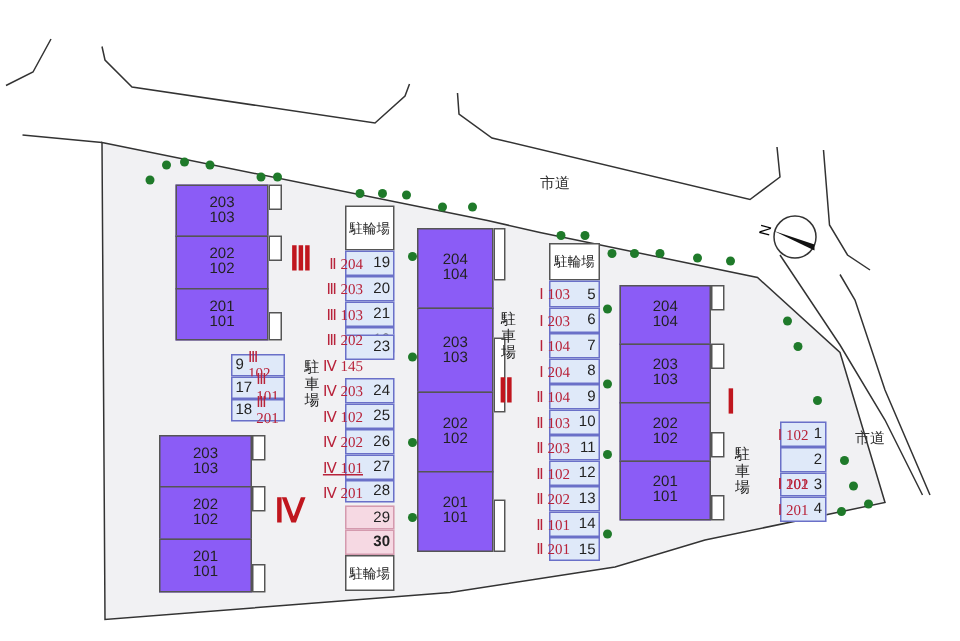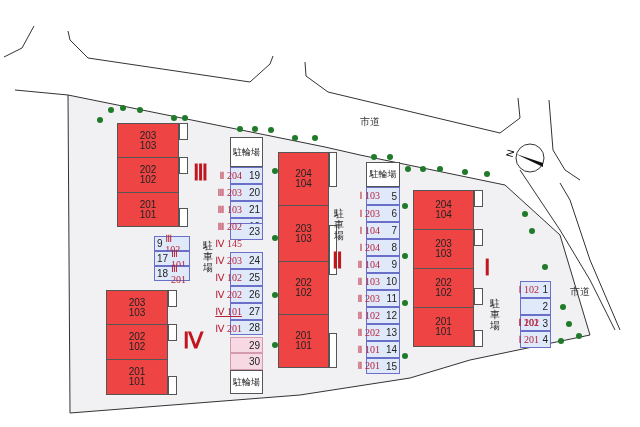--- a/index.html
+++ b/index.html
@@ -1,20 +1,20 @@
 <!DOCTYPE html>
 <html><head>
 <meta charset="utf-8">
 <style>
   html, body { margin:0; padding:0; background:#ffffff; }
   body { width:640px; height:427px; position:relative; overflow:hidden; font-family:"Liberation Sans", sans-serif; }
   svg.map { position:absolute; left:0; top:0; }
   .abs { position:absolute; }
   .label-road { font-size:10px; color:#333; }
-  .bldg-unit { position:absolute; background:#ef4444; border:1px solid #555; box-sizing:border-box; display:flex; align-items:center; justify-content:center; text-align:center; font-size:10px; line-height:10px; color:#222; }
+  .bldg-unit { position:absolute; background:#8b5cf6; border:1px solid #555; box-sizing:border-box; display:flex; align-items:center; justify-content:center; text-align:center; font-size:10px; line-height:10px; color:#222; }
   .bldg-unit span { display:block; }
   .balc { position:absolute; background:#fff; border:1px solid #555; box-sizing:border-box; }
   .slot { position:absolute; box-sizing:border-box; border:1px solid #6a70c8; background:#dfe9f9; font-size:10px; color:#222; display:flex; align-items:center; justify-content:flex-end; padding-right:2px; }
   .slot.pink { background:#f6d9e3; border-color:#d49aae; }
   .assign { position:absolute; font-size:10px; color:#b8233a; font-family:"Liberation Serif", serif; white-space:nowrap; text-align:right; }
   .bike { position:absolute; background:#fff; border:1px solid #555; box-sizing:border-box; font-size:9px; display:flex; align-items:center; justify-content:center; color:#222; }
   .vert { position:absolute; font-size:10px; color:#222; width:10px; line-height:11px; text-align:center; }
   .roman { position:absolute; font-family:"Liberation Serif", serif; font-weight:bold; color:#c0161e; font-size:22px; }
 </style>
 </head>
@@ -182,21 +182,21 @@
   <div class="slot" style="left:230px;top:184px;width:33px;height:17px;">20</div>
   <div class="slot" style="left:230px;top:201px;width:33px;height:17px;">21</div>
   <div class="slot" style="left:230px;top:218px;width:33px;height:17px;">19</div>
   <div class="slot" style="left:230px;top:223px;width:33px;height:17px;">23</div>
   <div class="slot" style="left:230px;top:252px;width:33px;height:17px;">24</div>
   <div class="slot" style="left:230px;top:269px;width:33px;height:17px;">25</div>
   <div class="slot" style="left:230px;top:286px;width:33px;height:17px;">26</div>
   <div class="slot" style="left:230px;top:303px;width:33px;height:17px;">27</div>
   <div class="slot" style="left:230px;top:320px;width:33px;height:15px;">28</div>
   <div class="slot pink" style="left:230px;top:337px;width:33px;height:16px;">29</div>
-  <div class="slot pink" style="left:230px;top:353px;width:33px;height:17px;">30</div>
+  <div class="slot pink" style="left:230px;top:353px;width:33px;height:17px;font-weight:bold;">30</div>
   <div class="assign" style="left:200px;top:170px;width:42px;">Ⅱ 204</div>
   <div class="assign" style="left:200px;top:187px;width:42px;">Ⅲ 203</div>
   <div class="assign" style="left:200px;top:204px;width:42px;">Ⅲ 103</div>
   <div class="assign" style="left:200px;top:221px;width:42px;">Ⅲ 202</div>
   <div class="assign" style="left:200px;top:238px;width:42px;">Ⅳ 145</div>
   <div class="assign" style="left:200px;top:255px;width:42px;">Ⅳ 203</div>
   <div class="assign" style="left:200px;top:272px;width:42px;">Ⅳ 102</div>
   <div class="assign" style="left:200px;top:289px;width:42px;">Ⅳ 202</div>
   <div class="assign" style="left:200px;top:306px;width:42px;text-decoration:underline;">Ⅳ 101</div>
   <div class="assign" style="left:200px;top:323px;width:42px;">Ⅳ 201</div>

